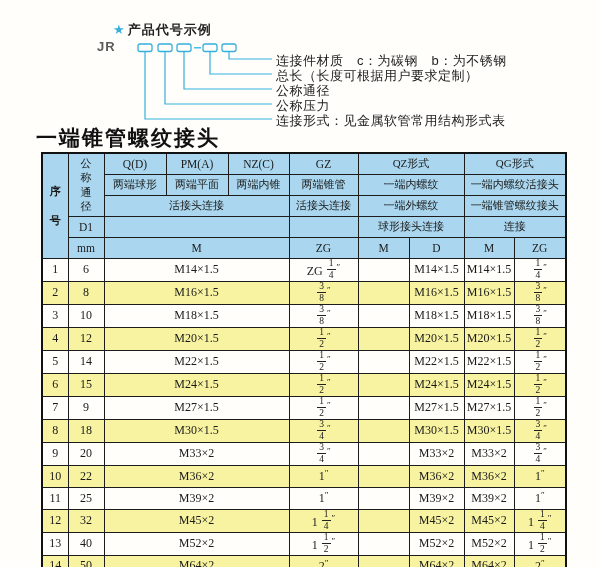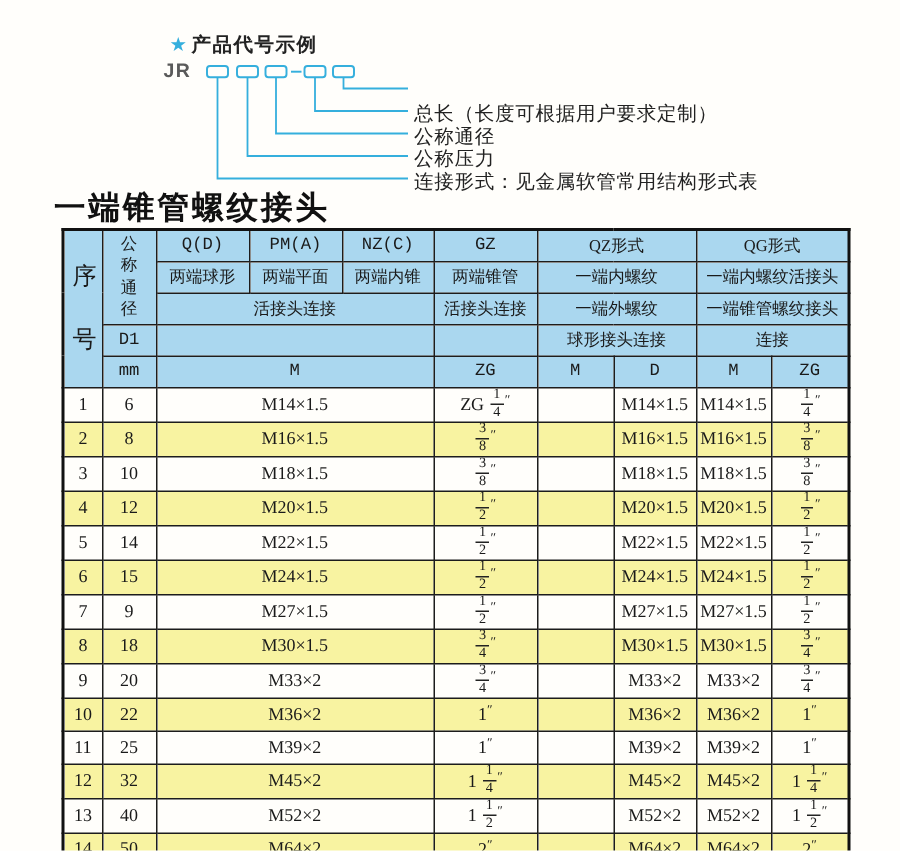--- a/index.html
+++ b/index.html
@@ -11,40 +11,40 @@
     --ink:#1a1a1a;
   }
   html,body{margin:0;padding:0;}
   body{background:#fff;font-family:"Liberation Sans","DejaVu Sans",sans-serif;}
   .page{position:relative;width:600px;height:567px;background:#fffefb;overflow:hidden;}
 
   
   .diagram-svg{position:absolute;left:0;top:0;width:600px;height:567px;pointer-events:none;}
   .star-title{position:absolute;left:113px;top:21px;font-size:13px;font-weight:700;color:#222;letter-spacing:1px;}
   .star{color:var(--accent);margin-right:2px;font-weight:400;}
-  .jr-prefix{position:absolute;left:109px;top:39px;font-size:13px;font-weight:700;color:#5a5a5a;letter-spacing:1px;}
+  .jr-prefix{position:absolute;left:97px;top:39px;font-size:13px;font-weight:700;color:#5a5a5a;letter-spacing:1px;}
   .dlabel{position:absolute;left:276px;font-size:13px;color:#222;font-weight:500;letter-spacing:0.5px;white-space:nowrap;}
   .dl-0{top:52px;} .dl-1{top:67px;} .dl-2{top:82px;} .dl-3{top:97px;text-align:center;} .dl-4{top:112px;}
 
   
   .table-title{position:absolute;left:36px;top:124px;margin:0;font-family:"Liberation Serif","DejaVu Serif",serif;
     font-size:21px;font-weight:700;color:#111;letter-spacing:2px;}
 
   
   table.ref{position:absolute;left:41px;top:152px;width:524px;border-collapse:collapse;table-layout:fixed;
     font-family:"Liberation Serif","DejaVu Serif",serif;color:var(--ink);}
   table.ref{border:2px solid #111;}
   table.ref th,table.ref td{border:1px solid var(--border);text-align:center;vertical-align:middle;padding:0;overflow:hidden;}
   thead th{background:var(--header-bg);font-weight:400;font-size:11px;}
   thead tr{height:21px;}
   tbody tr{height:22px;background:var(--row-bg);}
   tbody tr.alt{background:var(--row-alt-bg);}
   tbody td{font-size:12px;}
-  .lat{font-size:11.5px;font-family:Liberation Mono, monospace;}
-  .vtext{margin:0 auto;width:14px;word-break:break-all;line-height:2.6;font-size:16px;}
+  .lat{font-size:11.5px;font-family:Liberation Serif, serif;}
+  .vtext{margin:0 auto;width:14px;word-break:break-all;line-height:2.6;font-size:11px;font-weight:bold;}
   .vtext2{margin:0 auto;width:12px;word-break:break-all;line-height:1.32;font-size:11px;}
 
   
   .frac{display:inline-block;vertical-align:-0.42em;line-height:1;font-size:9.5px;margin:0 1px;}
   .frac .fn{display:block;border-bottom:1px solid #222;padding:0 2px 1px;}
   .frac .fd{display:block;padding-top:1px;}
   .pr{font-size:9px;vertical-align:0.45em;letter-spacing:0;}
 </style>
 </head>
 <body>
@@ -67,20 +67,21 @@
       <path d="M165,51.5 L165,104 L272,104"></path>
       <path d="M145,51.5 L145,119 L272,119"></path>
     </g>
   </svg>
 
   <div class="star-title">
     <span class="star">★</span><span>产品代号示例</span>
   </div>
   <div class="jr-prefix">JR</div>
 
+  <div class="dlabel dl-0">连接件材质　c：为碳钢　b：为不锈钢</div>
   <div class="dlabel dl-1">总长（长度可根据用户要求定制）</div>
   <div class="dlabel dl-2">公称通径</div>
   <div class="dlabel dl-3">公称压力</div>
   <div class="dlabel dl-4">连接形式：见金属软管常用结构形式表</div>
 
   <h1 class="table-title">一端锥管螺纹接头</h1>
 
   <table class="ref">
     <colgroup>
       <col style="width:26px">

